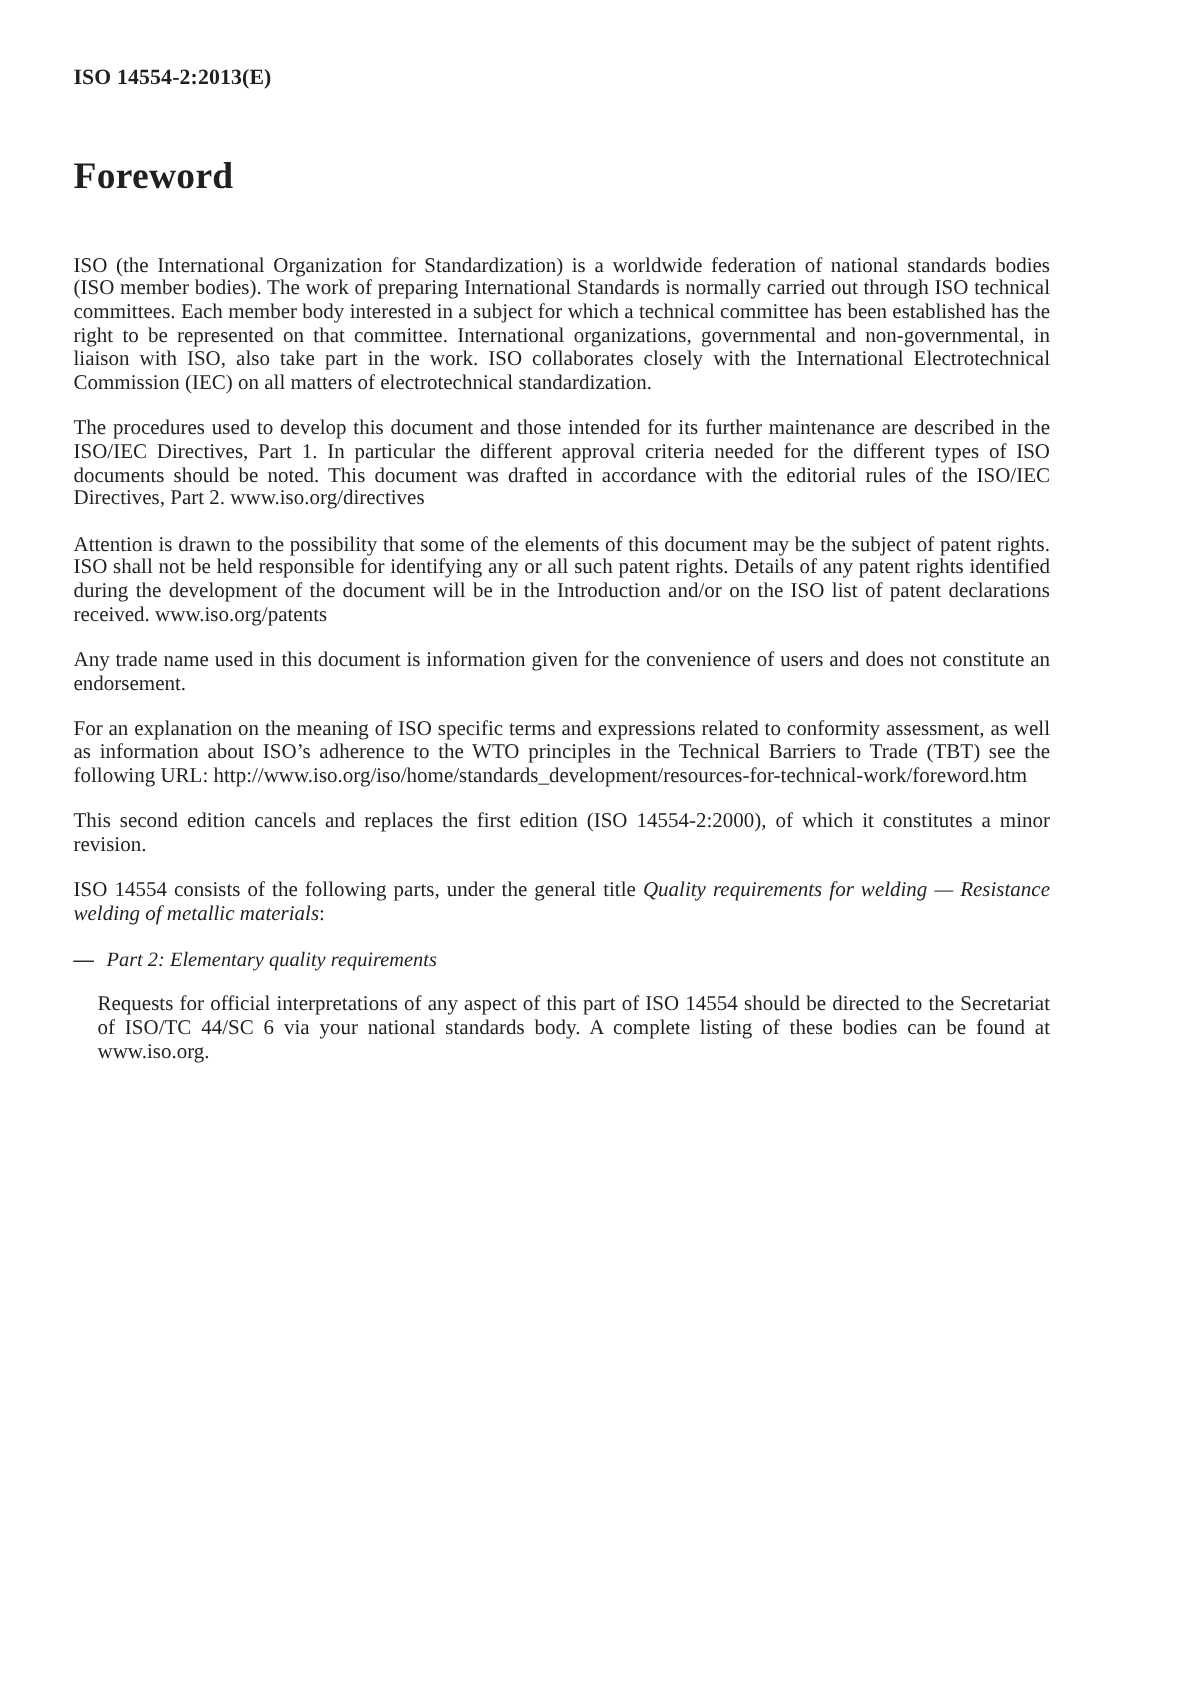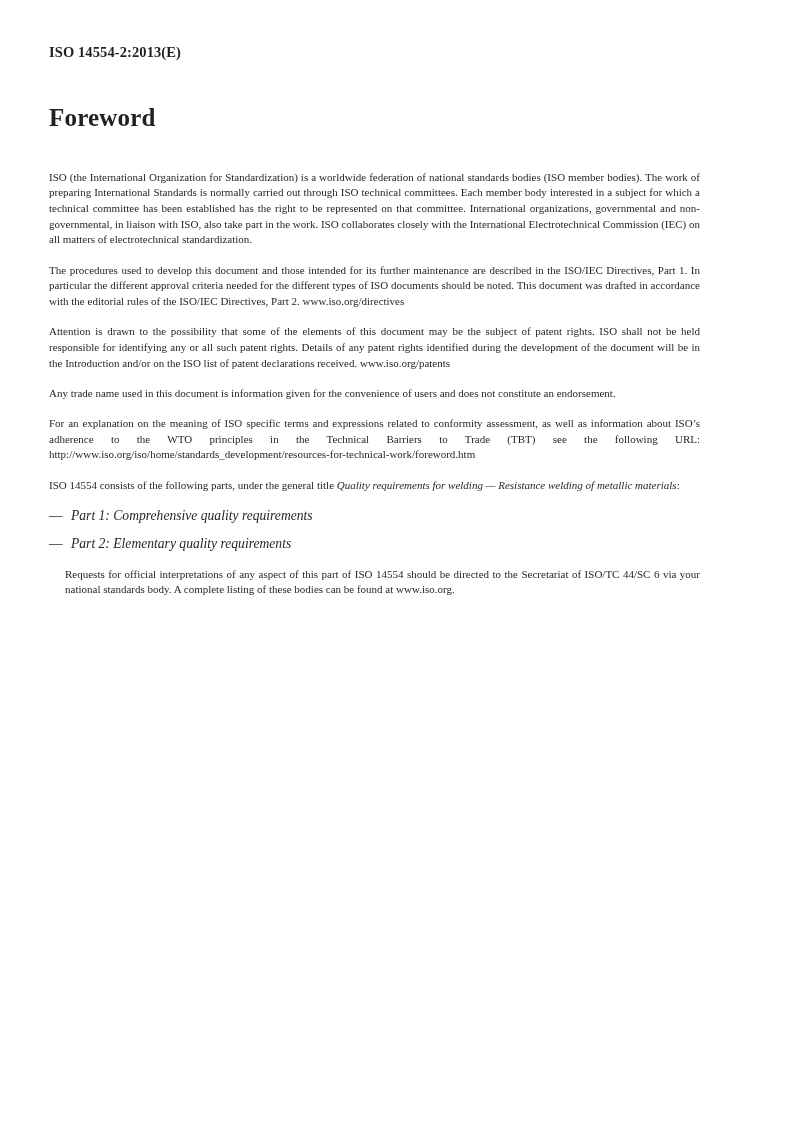--- a/index.html
+++ b/index.html
@@ -41,21 +41,21 @@
   }
   h1.section-title {
     margin: 0 0 38px 0;
     font-size: 25px;
     font-weight: bold;
     letter-spacing: 0.2px;
     line-height: 1.1;
   }
   p.para {
     margin: 0 0 14.5px 0;
-    font-size: 11px;
+    font-size: 14px;
     line-height: 15.7px;
     text-align: justify;
     text-justify: inter-word;
     hyphens: none;
   }
   p.para:last-child { margin-bottom: 0; margin-left: 16px; }
   .ital { font-style: italic; }
   
   ul.dash-list {
     list-style: none;
@@ -106,25 +106,26 @@
 
     <p class="para">The procedures used to develop this document and those intended for its further maintenance are described in the ISO/IEC Directives, Part 1. In particular the different approval criteria needed for the different types of ISO documents should be noted. This document was drafted in accordance with the editorial rules of the ISO/IEC Directives, Part 2. www.iso.org/directives</p>
 
     <p class="para">Attention is drawn to the possibility that some of the elements of this document may be the subject of patent rights. ISO shall not be held responsible for identifying any or all such patent rights. Details of any patent rights identified during the development of the document will be in the Introduction and/or on the ISO list of patent declarations received. www.iso.org/patents</p>
 
     <p class="para">Any trade name used in this document is information given for the convenience of users and does not constitute an endorsement.</p>
 
     <p class="para">For an explanation on the meaning of ISO specific terms and expressions related to conformity assessment, as well as information about ISO’s adherence to the WTO principles in the Technical Barriers to Trade (TBT) see the following URL:  http://www.iso.org/iso/home/standards_development/resources-for-technical-work/foreword.htm</p>
 
 
+    <p class="para">This second edition cancels and replaces the first edition (ISO 14554-2:2000), of which it constitutes a minor revision.</p>
 
     <p class="para"><span>ISO 14554 consists of the following parts, under the general title </span><span class="ital">Quality requirements for welding — Resistance welding of metallic materials</span><span>:</span></p>
 
     <ul class="dash-list">
-      <li><span class="dash">—</span><span>Part 1: Comprehensive quality requirements</span></li>
+      <li><span class="dash">—</span></li>
       <li><span class="dash">—</span><span>Part 2: Elementary quality requirements</span></li>
     </ul>
 
     <p class="para">Requests for official interpretations of any aspect of this part of ISO 14554 should be directed to the Secretariat of ISO/TC 44/SC 6 via your national standards body. A complete listing of these bodies can be found at www.iso.org.</p>
 
   </div>
 
 
 </div>
 

